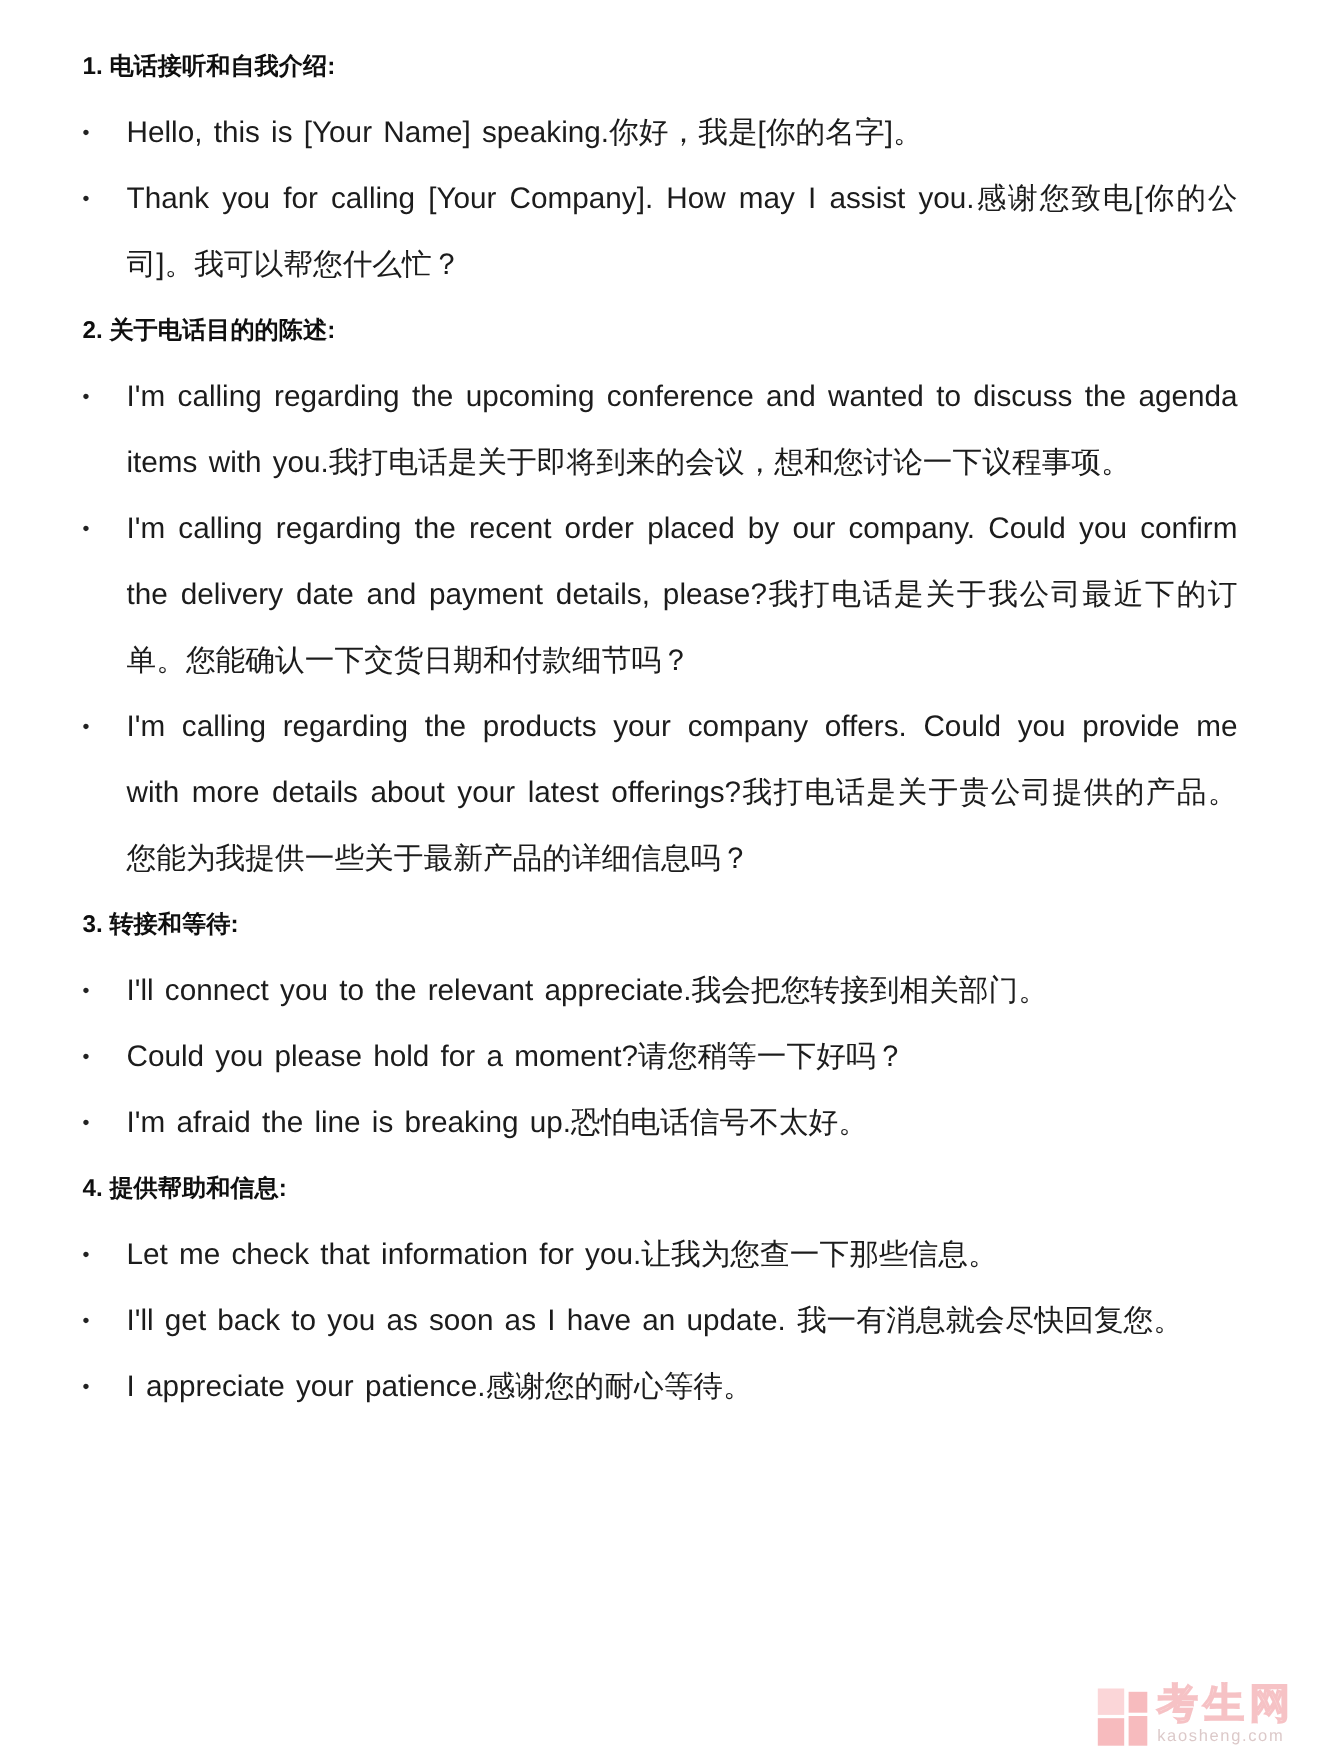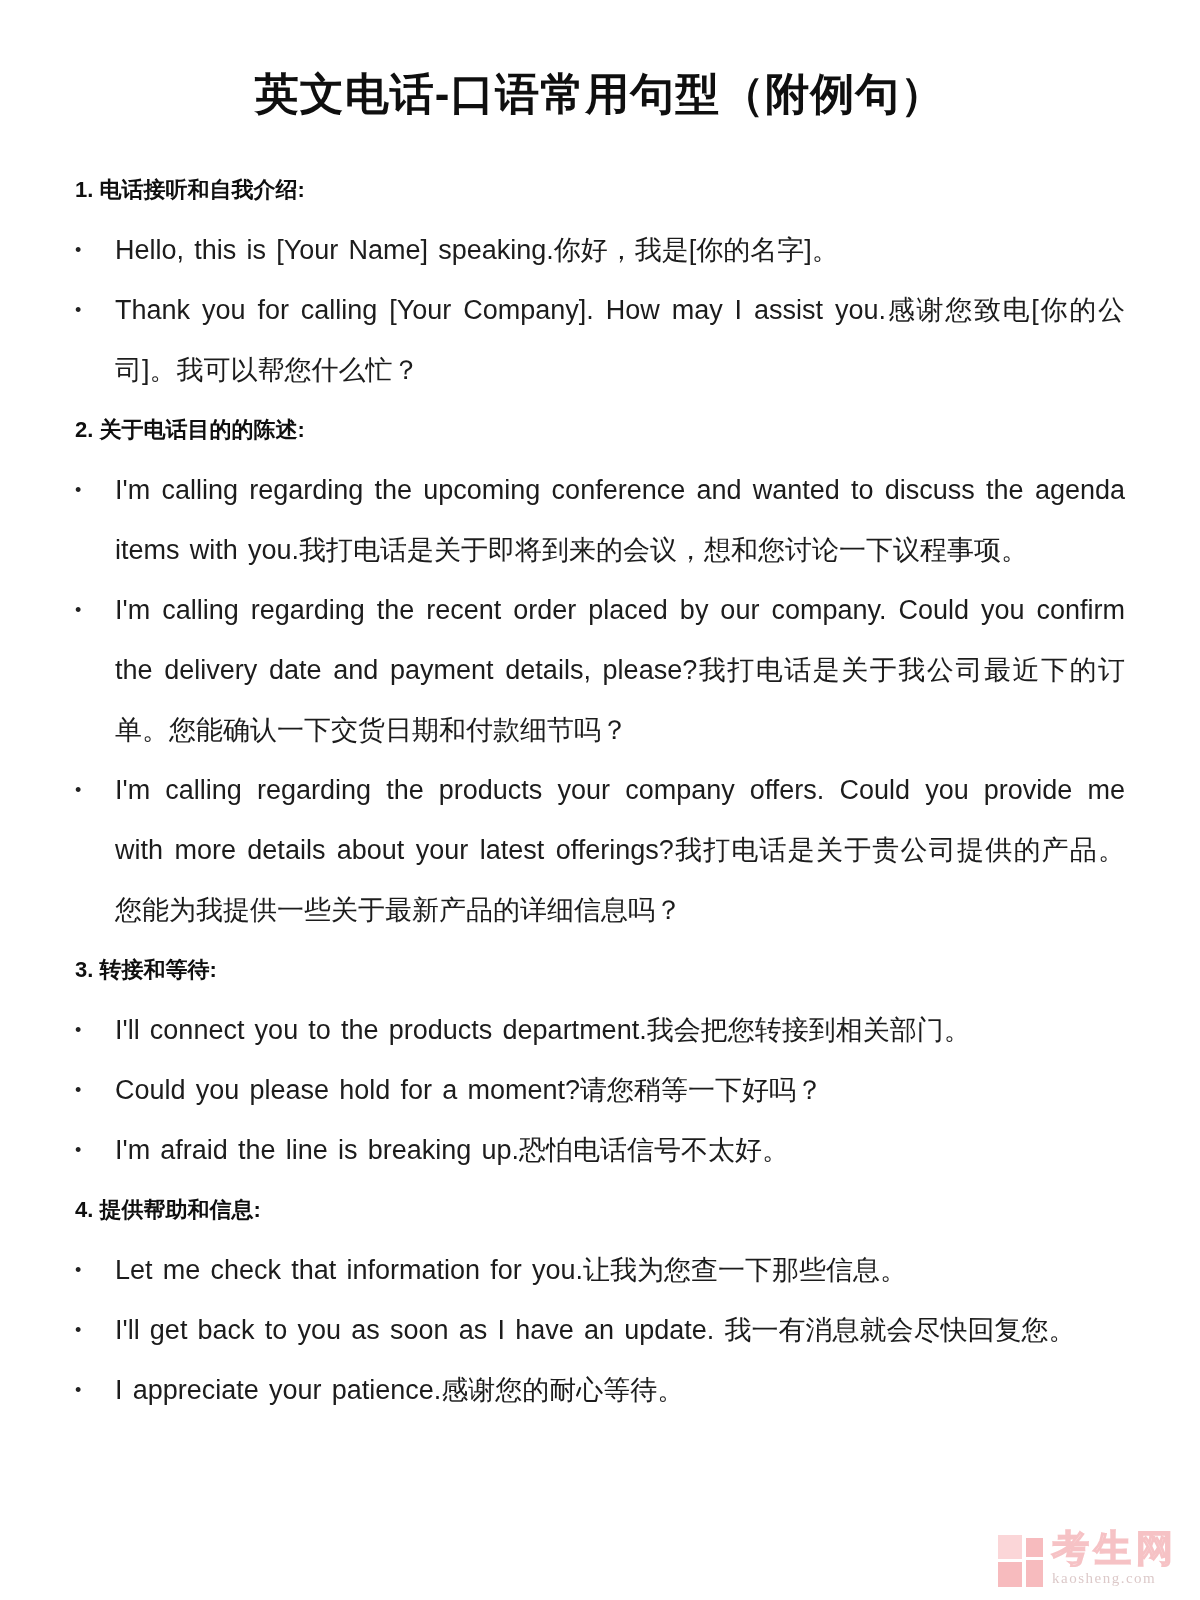--- a/index.html
+++ b/index.html
@@ -72,28 +72,26 @@
     line-height: 38px;
     letter-spacing: 5px;
     color: #fdeeee;
     -webkit-text-stroke: 1.5px #f6c2c5;
   }
   .wm-domain {
     font-size: 15px;
     letter-spacing: 1.5px;
     color: #dcc9c9;
     margin-top: 2px;
-    font-family: Liberation Serif, serif;
   }
 </style>
 </head>
 <body>
 
 <div class="page">
-  <h1 class="doc-title">英文电话-口语常用句型（附例句）</h1>
 
   <main class="content">
       <section>
         <div class="section-heading">1. 电话接听和自我介绍:</div>
         <div class="item">
           <span class="dot">•</span>
           <div class="txt"><span class="en">Hello, this is [Your Name] speaking.</span><span class="zh">你好，我是[你的名字]。</span></div>
         </div>
         <div class="item">
           <span class="dot">•</span>
@@ -112,21 +110,21 @@
         </div>
         <div class="item">
           <span class="dot">•</span>
           <div class="txt"><span class="en">I'm calling regarding the products your company offers. Could you provide me with more details about your latest offerings?</span><span class="zh">我打电话是关于贵公司提供的产品。您能为我提供一些关于最新产品的详细信息吗？</span></div>
         </div>
       </section>
       <section>
         <div class="section-heading">3. 转接和等待:</div>
         <div class="item">
           <span class="dot">•</span>
-          <div class="txt"><span class="en">I'll connect you to the products department.</span><span class="zh">我会把您转接到相关部门。</span></div>
+          <div class="txt"><span class="en">I'll connect you to the relevant appreciate.</span><span class="zh">我会把您转接到相关部门。</span></div>
         </div>
         <div class="item">
           <span class="dot">•</span>
           <div class="txt"><span class="en">Could you please hold for a moment?</span><span class="zh">请您稍等一下好吗？</span></div>
         </div>
         <div class="item">
           <span class="dot">•</span>
           <div class="txt"><span class="en">I'm afraid the line is breaking up.</span><span class="zh">恐怕电话信号不太好。</span></div>
         </div>
       </section>

